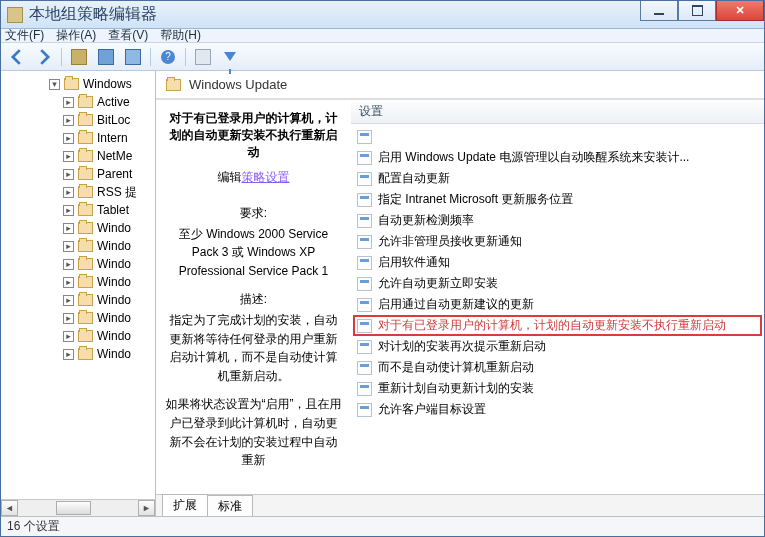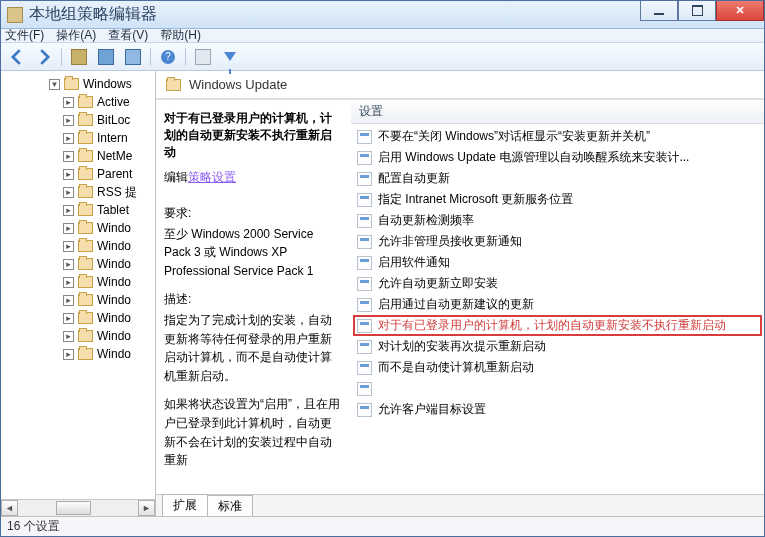--- a/index.html
+++ b/index.html
@@ -37,21 +37,21 @@
   .tree-item .exp{ width:11px;height:11px; border:1px solid #888; font-size:9px; line-height:9px; text-align:center; margin-right:4px; color:#555; background:#fff;}
   .fold { width:15px;height:12px; background:#f6deac; border:1px solid #caa24a; margin-right:4px; position:relative;}
   .fold::before{content:"";position:absolute;left:0;top:-3px;width:6px;height:3px;background:#f6deac;border:1px solid #caa24a;border-bottom:none;}
   .tree-item.l1{padding-left:48px;}
   .tree-item.l2{padding-left:62px;}
   .tree-hscroll{position:absolute;left:0;right:0;bottom:0;height:17px;background:#f0f0f0;border-top:1px solid #c9c9c9;display:flex;}
   .sbtn{width:17px;height:16px;background:linear-gradient(#fdfdfd,#e2e2e2);border:1px solid #b0b0b0;display:flex;align-items:center;justify-content:center;font-size:9px;color:#555;}
   .strack{flex:1;background:#efefef;}
   .sthumb{width:35px;height:14px;margin-top:1px;margin-left:38px;background:linear-gradient(#fdfdfd,#dcdcdc);border:1px solid #adadad;}
 
-  .right { flex:1; display:flex; flex-direction:column; overflow:hidden;}
+  .right { flex:1; display:flex; flex-direction:column; overflow:hidden;text-align:center;}
   .header { height:28px; background:#fff; display:flex; align-items:center; padding-left:10px; border-bottom:1px solid #ddd;}
   .header .fold{margin-right:8px;}
   .header-text{font-size:13px;color:#333;}
 
   .content { flex:1; display:flex; overflow:hidden; border-top:1px solid #e0e0e0;}
   .desc { width:195px; padding:10px 8px; font-size:12px; color:#000; overflow:hidden;}
   .desc .title{font-weight:bold; margin-bottom:8px;}
   .desc .link{color:#8b5cf6; text-decoration:underline; margin-bottom:18px; display:inline-block;}
   .desc p{margin:0 0 10px 0; line-height:1.55;}
   .desc .sub{margin-bottom:2px;}
@@ -242,21 +242,20 @@
           <p>如果将状态设置为“启用”，且在用户已登录到此计算机时，自动更新不会在计划的安装过程中自动重新</p>
         </div>
 
         <div class="list">
           <div class="list-header">
             <span>设置</span>
           </div>
           <div class="list-items" id="list-items">
               <div class="li">
                 <div class="pico"></div>
-                <span class="txt">不要在“关闭 Windows”对话框显示“安装更新并关机”</span>
               </div>
               <div class="li">
                 <div class="pico"></div>
                 <span class="txt">启用 Windows Update 电源管理以自动唤醒系统来安装计...</span>
               </div>
               <div class="li">
                 <div class="pico"></div>
                 <span class="txt">配置自动更新</span>
               </div>
               <div class="li">
@@ -290,20 +289,21 @@
               <div class="li">
                 <div class="pico"></div>
                 <span class="txt">对计划的安装再次提示重新启动</span>
               </div>
               <div class="li">
                 <div class="pico"></div>
                 <span class="txt">而不是自动使计算机重新启动</span>
               </div>
               <div class="li">
                 <div class="pico"></div>
+                <span class="txt">重新计划自动更新计划的安装</span>
               </div>
               <div class="li">
                 <div class="pico"></div>
                 <span class="txt">允许客户端目标设置</span>
               </div>
             </div>
         </div>
       </div>
 
       <div class="tabs">

